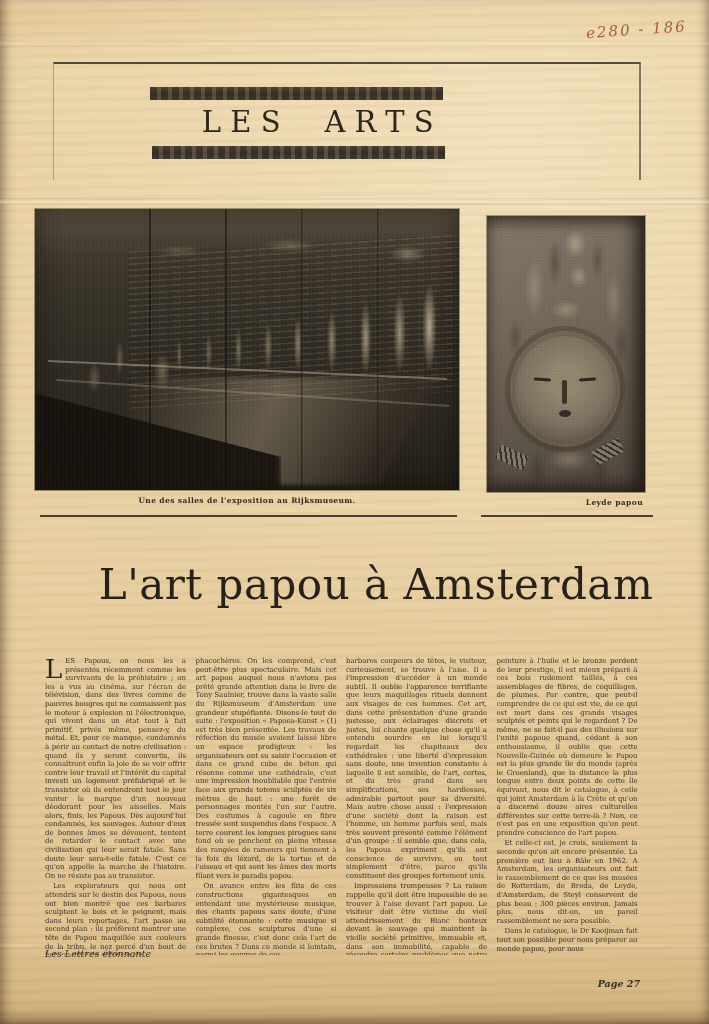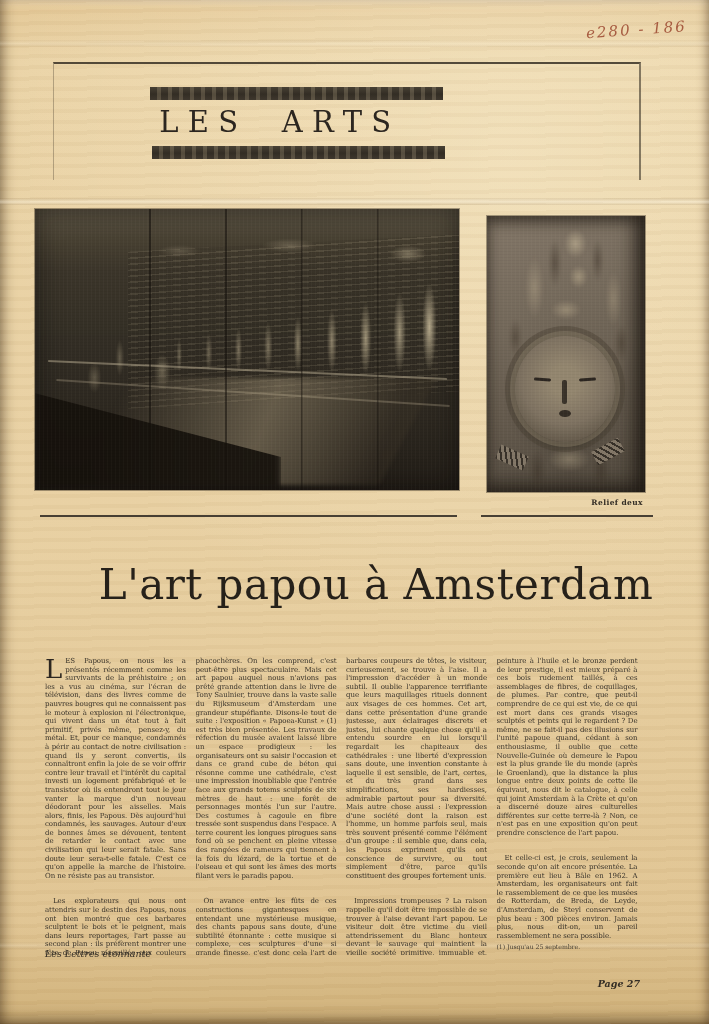--- a/index.html
+++ b/index.html
@@ -30,21 +30,21 @@
     border-right:2px solid rgba(45,38,28,.55);
     border-left:1.5px solid rgba(45,38,28,.3);}
 
   .bar{position:absolute;height:13px;
     background:linear-gradient(180deg,#474034 0%,#332d24 55%,#3e372d 100%);
     box-shadow:0 0 1px rgba(30,25,18,.8);
     -webkit-mask-image:repeating-linear-gradient(90deg,#000 0 7px,rgba(0,0,0,.82) 7px 11px);}
   .bar.top{left:150px;top:87px;width:293px;}
   .bar.bottom{left:152px;top:146px;width:293px;}
   .masthead-title{position:absolute;left:150px;top:100px;width:293px;height:44px;
-    text-align:left;font-family:"DejaVu Serif",serif;font-size:29px;line-height:44px;
+    text-align:right;font-family:"DejaVu Serif",serif;font-size:29px;line-height:44px;
     color:#2c2620;letter-spacing:.32em;word-spacing:.55em;text-indent:.32em;}
 
   
   .photo-left{position:absolute;left:35px;top:209px;width:424px;height:281px;overflow:hidden;
     background:linear-gradient(180deg,#5a5242 0%,#463f31 12%,#3b352a 22%,#34302577 45%,#332e25 45%,#2c271f 75%,#221d17 100%),#332e25;
     box-shadow:0 0 0 1px rgba(40,32,22,.4), inset 0 0 26px rgba(10,8,5,.55);}
   .pl-wall{position:absolute;top:12%;right:0;width:78%;height:56%;transform:skewY(-3deg);
     background:repeating-linear-gradient(179deg, rgba(172,159,130,.15) 0 1.5px, rgba(35,30,22,.12) 1.5px 6px);}
   .pl-totems{position:absolute;inset:0;filter:blur(.7px);background:
     radial-gradient(10px 64px at 93% 42%, rgba(205,191,158,.85), rgba(205,191,158,0) 70%),
@@ -125,21 +125,21 @@
     letter-spacing:.5px;padding-left:43px;}
   .byline{position:absolute;left:0;right:0;top:634px;text-align:center;
     font-family:"Liberation Sans","DejaVu Sans",sans-serif;font-weight:bold;
     font-size:8.5px;letter-spacing:1.3px;color:#2c2620;}
 
   .columns{position:absolute;left:45px;top:657px;width:592px;height:298px;
     display:flex;gap:9.5px;}
   .text-column{width:141px;flex:0 0 141px;height:298px;overflow:hidden;}
   .text-column p{margin:0;font-family:"DejaVu Serif",serif;font-size:7px;line-height:8.6px;
     text-align:justify;color:#39332a;letter-spacing:-.05px;}
-  .text-column p.indent{text-indent:8px;margin-top:17px;}
+  .text-column p.indent{text-indent:8px;margin-top:2px;}
   .dropcap{float:left;font-size:26px;line-height:22px;padding:1px 3px 0 0;color:#2c2620;}
   p.footnote{font-size:6.2px !important;margin-top:3px !important;color:#443d32 !important;}
 
   .footer-left{position:absolute;left:45px;top:948px;font-family:"DejaVu Serif",serif;
     font-style:italic;font-size:9.5px;color:#332d25;}
   .footer-right{position:absolute;left:520px;top:950px;width:120px;text-align:right;
     font-family:"DejaVu Serif",serif;font-style:italic;font-weight:bold;font-size:9.5px;color:#332d25;margin-top:28px;}
 </style>
 </head>
 <body>
@@ -175,21 +175,22 @@
       <div class="pr-eye l"></div>
       <div class="pr-eye r"></div>
       <div class="pr-nose"></div>
       <div class="pr-mouth"></div>
     </div>
     <div class="pr-hatch hl"></div>
     <div class="pr-hatch hr"></div>
     <div class="pr-grain"></div>
   </div>
 
-  <div class="caption right">Relief deux</div>
+  <div class="caption left">Une des salles de l'exposition au Rijksmuseum.</div>
+  <div class="caption right">Leyde papou</div>
 
   <div class="rule left"></div>
   <div class="rule right"></div>
 
   <h1 class="title">L'art papou à Amsterdam</h1>
 
   <div class="columns" id="columns">
       <div class="text-column">
         <p><span class="dropcap">L</span>ES Papous, on nous les a présentés récemment comme les survivants de la préhistoire ; on les a vus au cinéma, sur l'écran de télévision, dans des livres comme de pauvres bougres qui ne connaissent pas le moteur à explosion ni l'électronique, qui vivent dans un état tout à fait primitif, privés même, pensez-y, du métal. Et, pour ce manque, condamnés à périr au contact de notre civilisation : quand ils y seront convertis, ils connaîtront enfin la joie de se voir offrir contre leur travail et l'intérêt du capital investi un logement préfabriqué et le transistor où ils entendront tout le jour vanter la marque d'un nouveau déodorant pour les aisselles. Mais alors, finis, les Papous. Dès aujourd'hui condamnés, les sauvages. Autour d'eux de bonnes âmes se dévouent, tentent de retarder le contact avec une civilisation qui leur serait fatale. Sans doute leur sera-t-elle fatale. C'est ce qu'on appelle la marche de l'histoire. On ne résiste pas au transistor.</p>
         <p class="indent">Les explorateurs qui nous ont attendris sur le destin des Papous, nous ont bien montré que ces barbares sculptent le bois et le peignent, mais dans leurs reportages, l'art passe au second plan : ils préfèrent montrer une tête de Papou maquillée aux couleurs de la tribu, le nez percé d'un bout de bois ou orné de défenses de</p>
@@ -198,20 +199,21 @@
         <p>phacochères. On les comprend, c'est peut-être plus spectaculaire. Mais cet art papou auquel nous n'avions pas prêté grande attention dans le livre de Tony Saulnier, trouve dans la vaste salle du Rijksmuseum d'Amsterdam une grandeur stupéfiante. Disons-le tout de suite : l'exposition « Papoea-Kunst » (1) est très bien présentée. Les travaux de réfection du musée avaient laissé libre un espace prodigieux : les organisateurs ont su saisir l'occasion et dans ce grand cube de béton qui résonne comme une cathédrale, c'est une impression inoubliable que l'entrée face aux grands totems sculptés de six mètres de haut : une forêt de personnages montés l'un sur l'autre. Des costumes à cagoule en fibre tressée sont suspendus dans l'espace. A terre courent les longues pirogues sans fond où se penchent en pleine vitesse des rangées de rameurs qui tiennent à la fois du lézard, de la tortue et de l'oiseau et qui sont les âmes des morts filant vers le paradis papou.</p>
         <p class="indent">On avance entre les fûts de ces constructions gigantesques en entendant une mystérieuse musique, des chants papous sans doute, d'une subtilité étonnante : cette musique si complexe, ces sculptures d'une si grande finesse, c'est donc cela l'art de ces brutes ? Dans ce monde si lointain, parmi les œuvres de ces</p>
       </div>
       <div class="text-column">
         <p>barbares coupeurs de têtes, le visiteur, curieusement, se trouve à l'aise. Il a l'impression d'accéder à un monde subtil. Il oublie l'apparence terrifiante que leurs maquillages rituels donnent aux visages de ces hommes. Cet art, dans cette présentation d'une grande justesse, aux éclairages discrets et justes, lui chante quelque chose qu'il a entendu sourdre en lui lorsqu'il regardait les chapiteaux des cathédrales : une liberté d'expression sans doute, une invention constante à laquelle il est sensible, de l'art, certes, et du très grand dans ses simplifications, ses hardiesses, admirable partout pour sa diversité. Mais autre chose aussi : l'expression d'une société dont la raison est l'homme, un homme parfois seul, mais très souvent présenté comme l'élément d'un groupe : il semble que, dans cela, les Papous expriment qu'ils ont conscience de survivre, ou tout simplement d'être, parce qu'ils constituent des groupes fortement unis.</p>
         <p class="indent">Impressions trompeuses ? La raison rappelle qu'il doit être impossible de se trouver à l'aise devant l'art papou. Le visiteur doit être victime du vieil attendrissement du Blanc honteux devant le sauvage qui maintient la vieille société primitive, immuable et, dans son immobilité, capable de résoudre certains problèmes que notre évolution rapide n'a pas le temps de traiter. De plus, à une époque où la</p>
       </div>
       <div class="text-column">
         <p>peinture à l'huile et le bronze perdent de leur prestige, il est mieux préparé à ces bois rudement taillés, à ces assemblages de fibres, de coquillages, de plumes. Par contre, que peut-il comprendre de ce qui est vie, de ce qui est mort dans ces grands visages sculptés et peints qui le regardent ? De même, ne se fait-il pas des illusions sur l'unité papoue quand, cédant à son enthousiasme, il oublie que cette Nouvelle-Guinée où demeure le Papou est la plus grande île du monde (après le Groenland), que la distance la plus longue entre deux points de cette île équivaut, nous dit le catalogue, à celle qui joint Amsterdam à la Crète et qu'on a discerné douze aires culturelles différentes sur cette terre-là ? Non, ce n'est pas en une exposition qu'on peut prendre conscience de l'art papou.</p>
         <p class="indent">Et celle-ci est, je crois, seulement la seconde qu'on ait encore présentée. La première eut lieu à Bâle en 1962. A Amsterdam, les organisateurs ont fait le rassemblement de ce que les musées de Rotterdam, de Breda, de Leyde, d'Amsterdam, de Steyl conservent de plus beau : 300 pièces environ. Jamais plus, nous dit-on, un pareil rassemblement ne sera possible.</p>
+        <p class="indent">Dans le catalogue, le Dr Kooijman fait tout son possible pour nous préparer au monde papou, pour nous</p>
         <p class="footnote">(1) Jusqu'au 25 septembre.</p>
       </div>
     </div>
 
   <div class="footer-left">Les Lettres étonnante</div>
   <div class="footer-right">Page 27</div>
 
 </div>
 
 </body></html>

